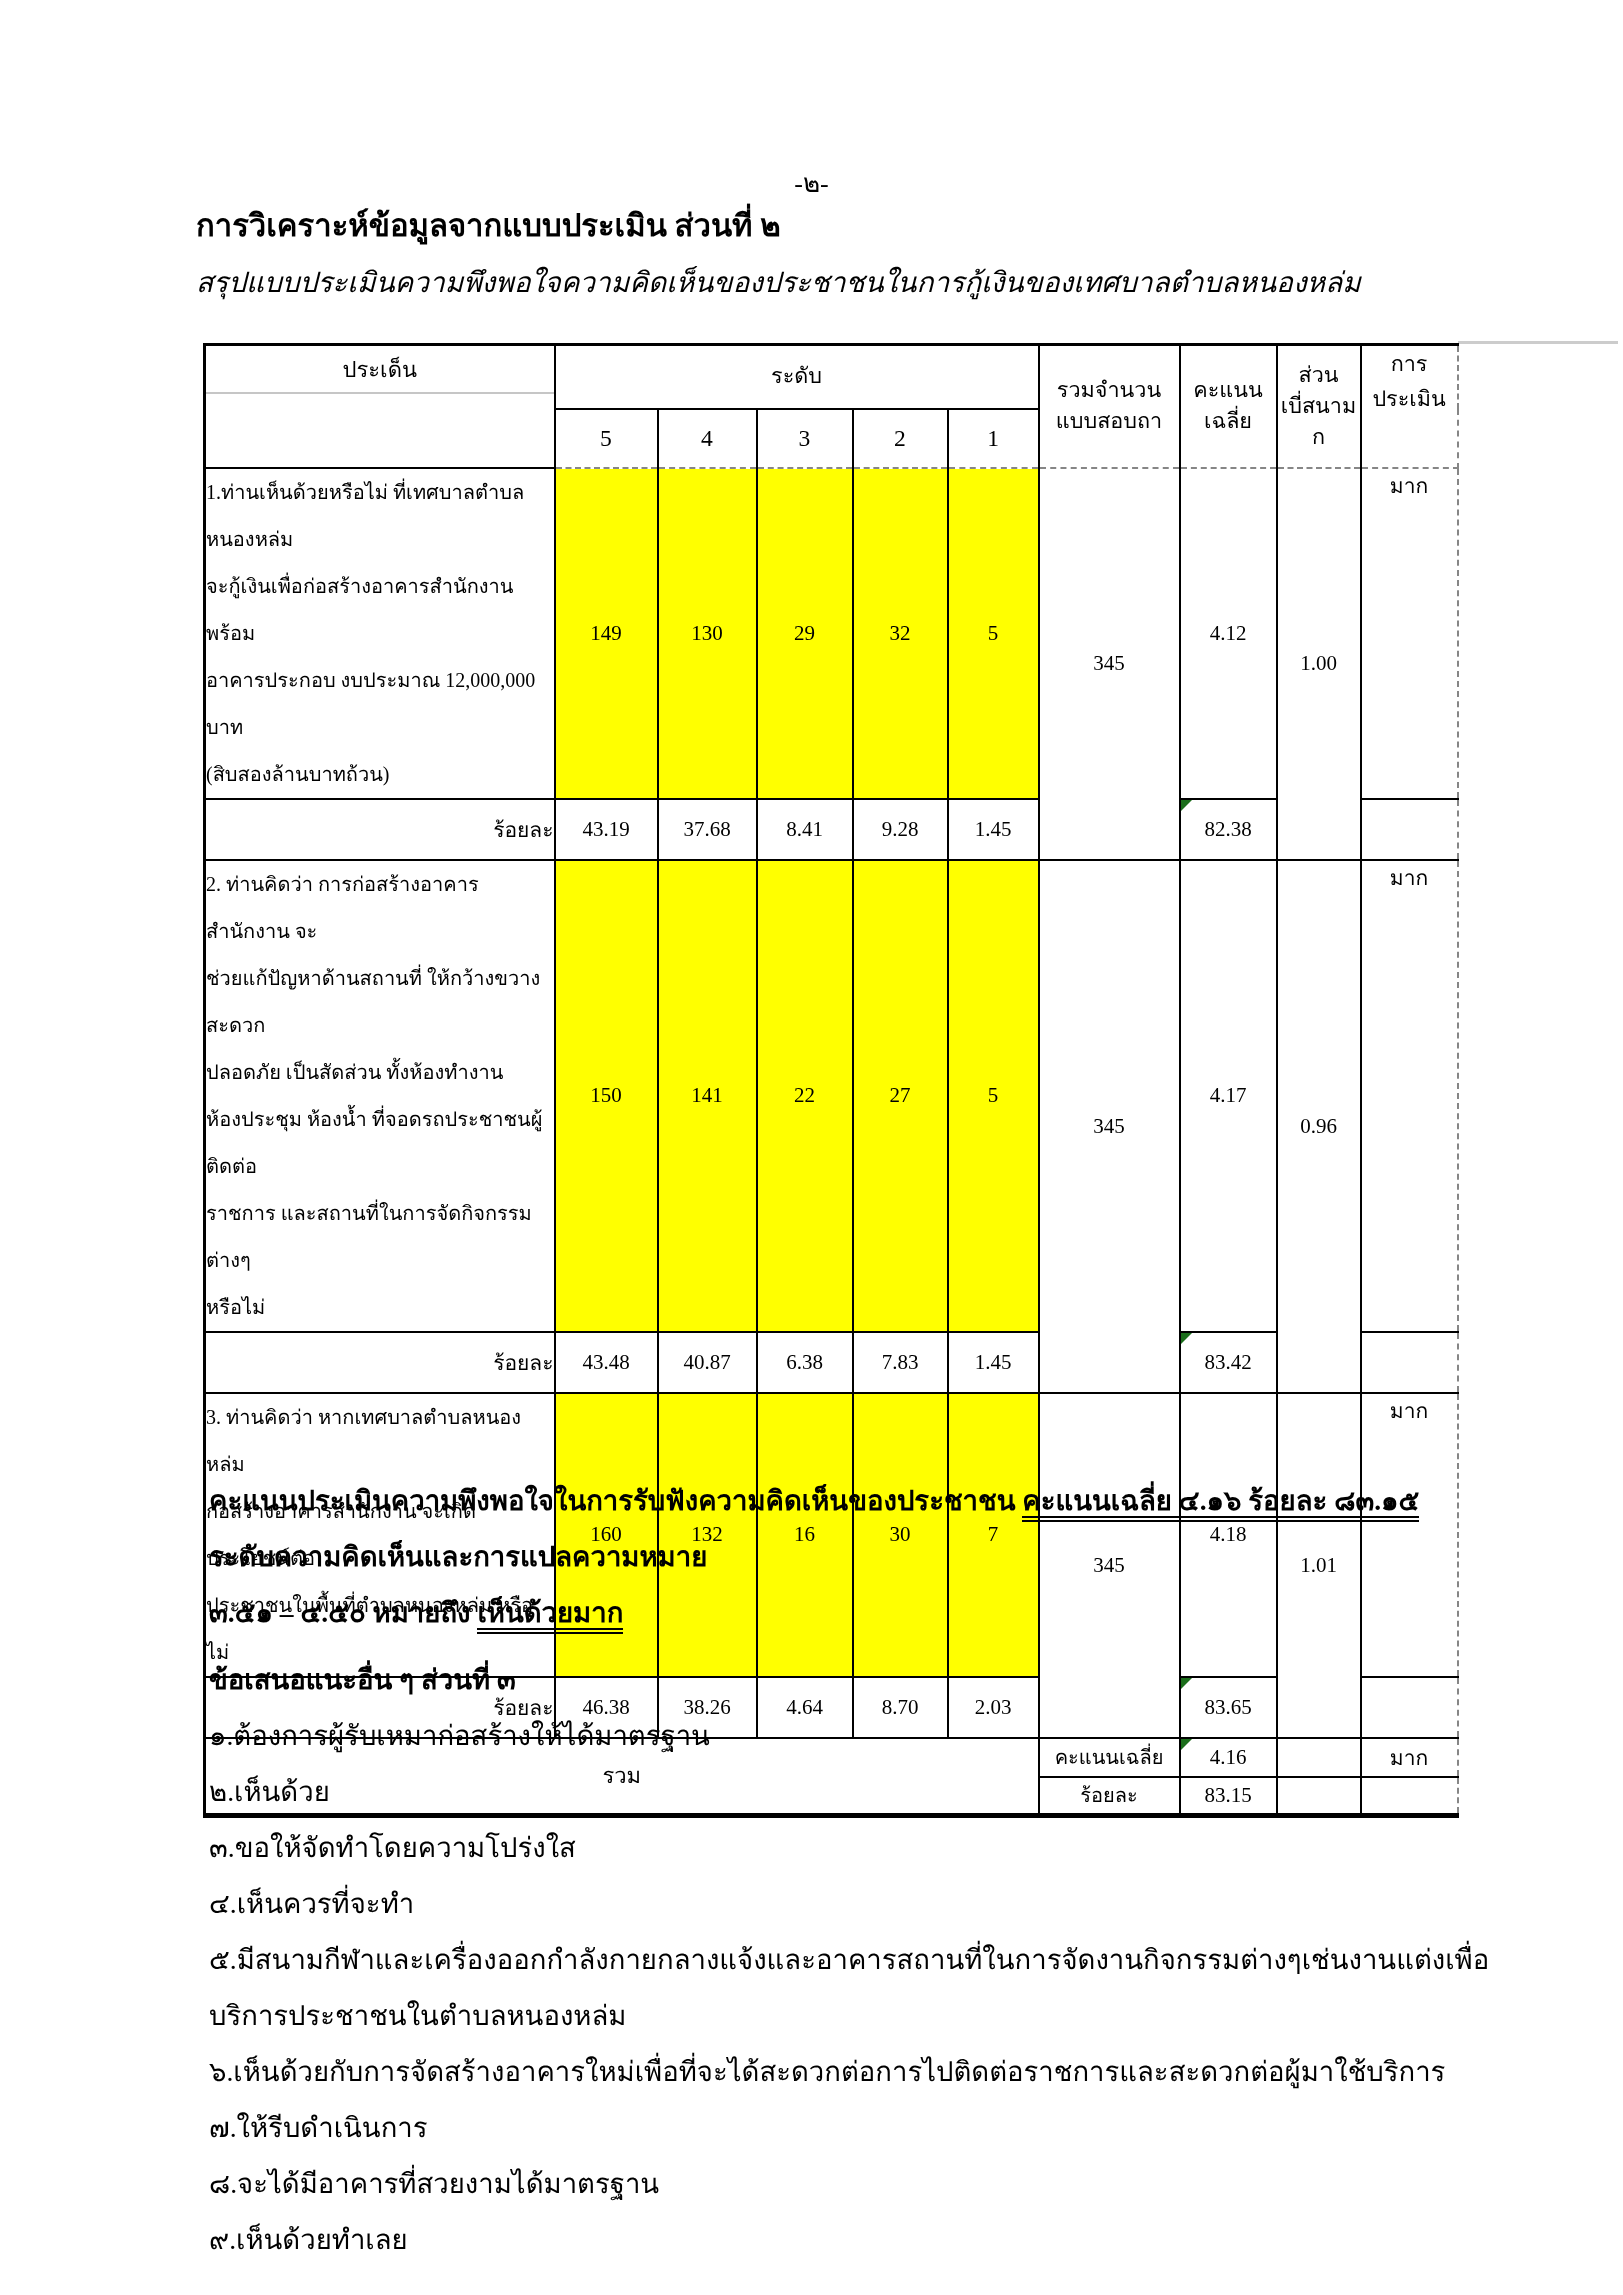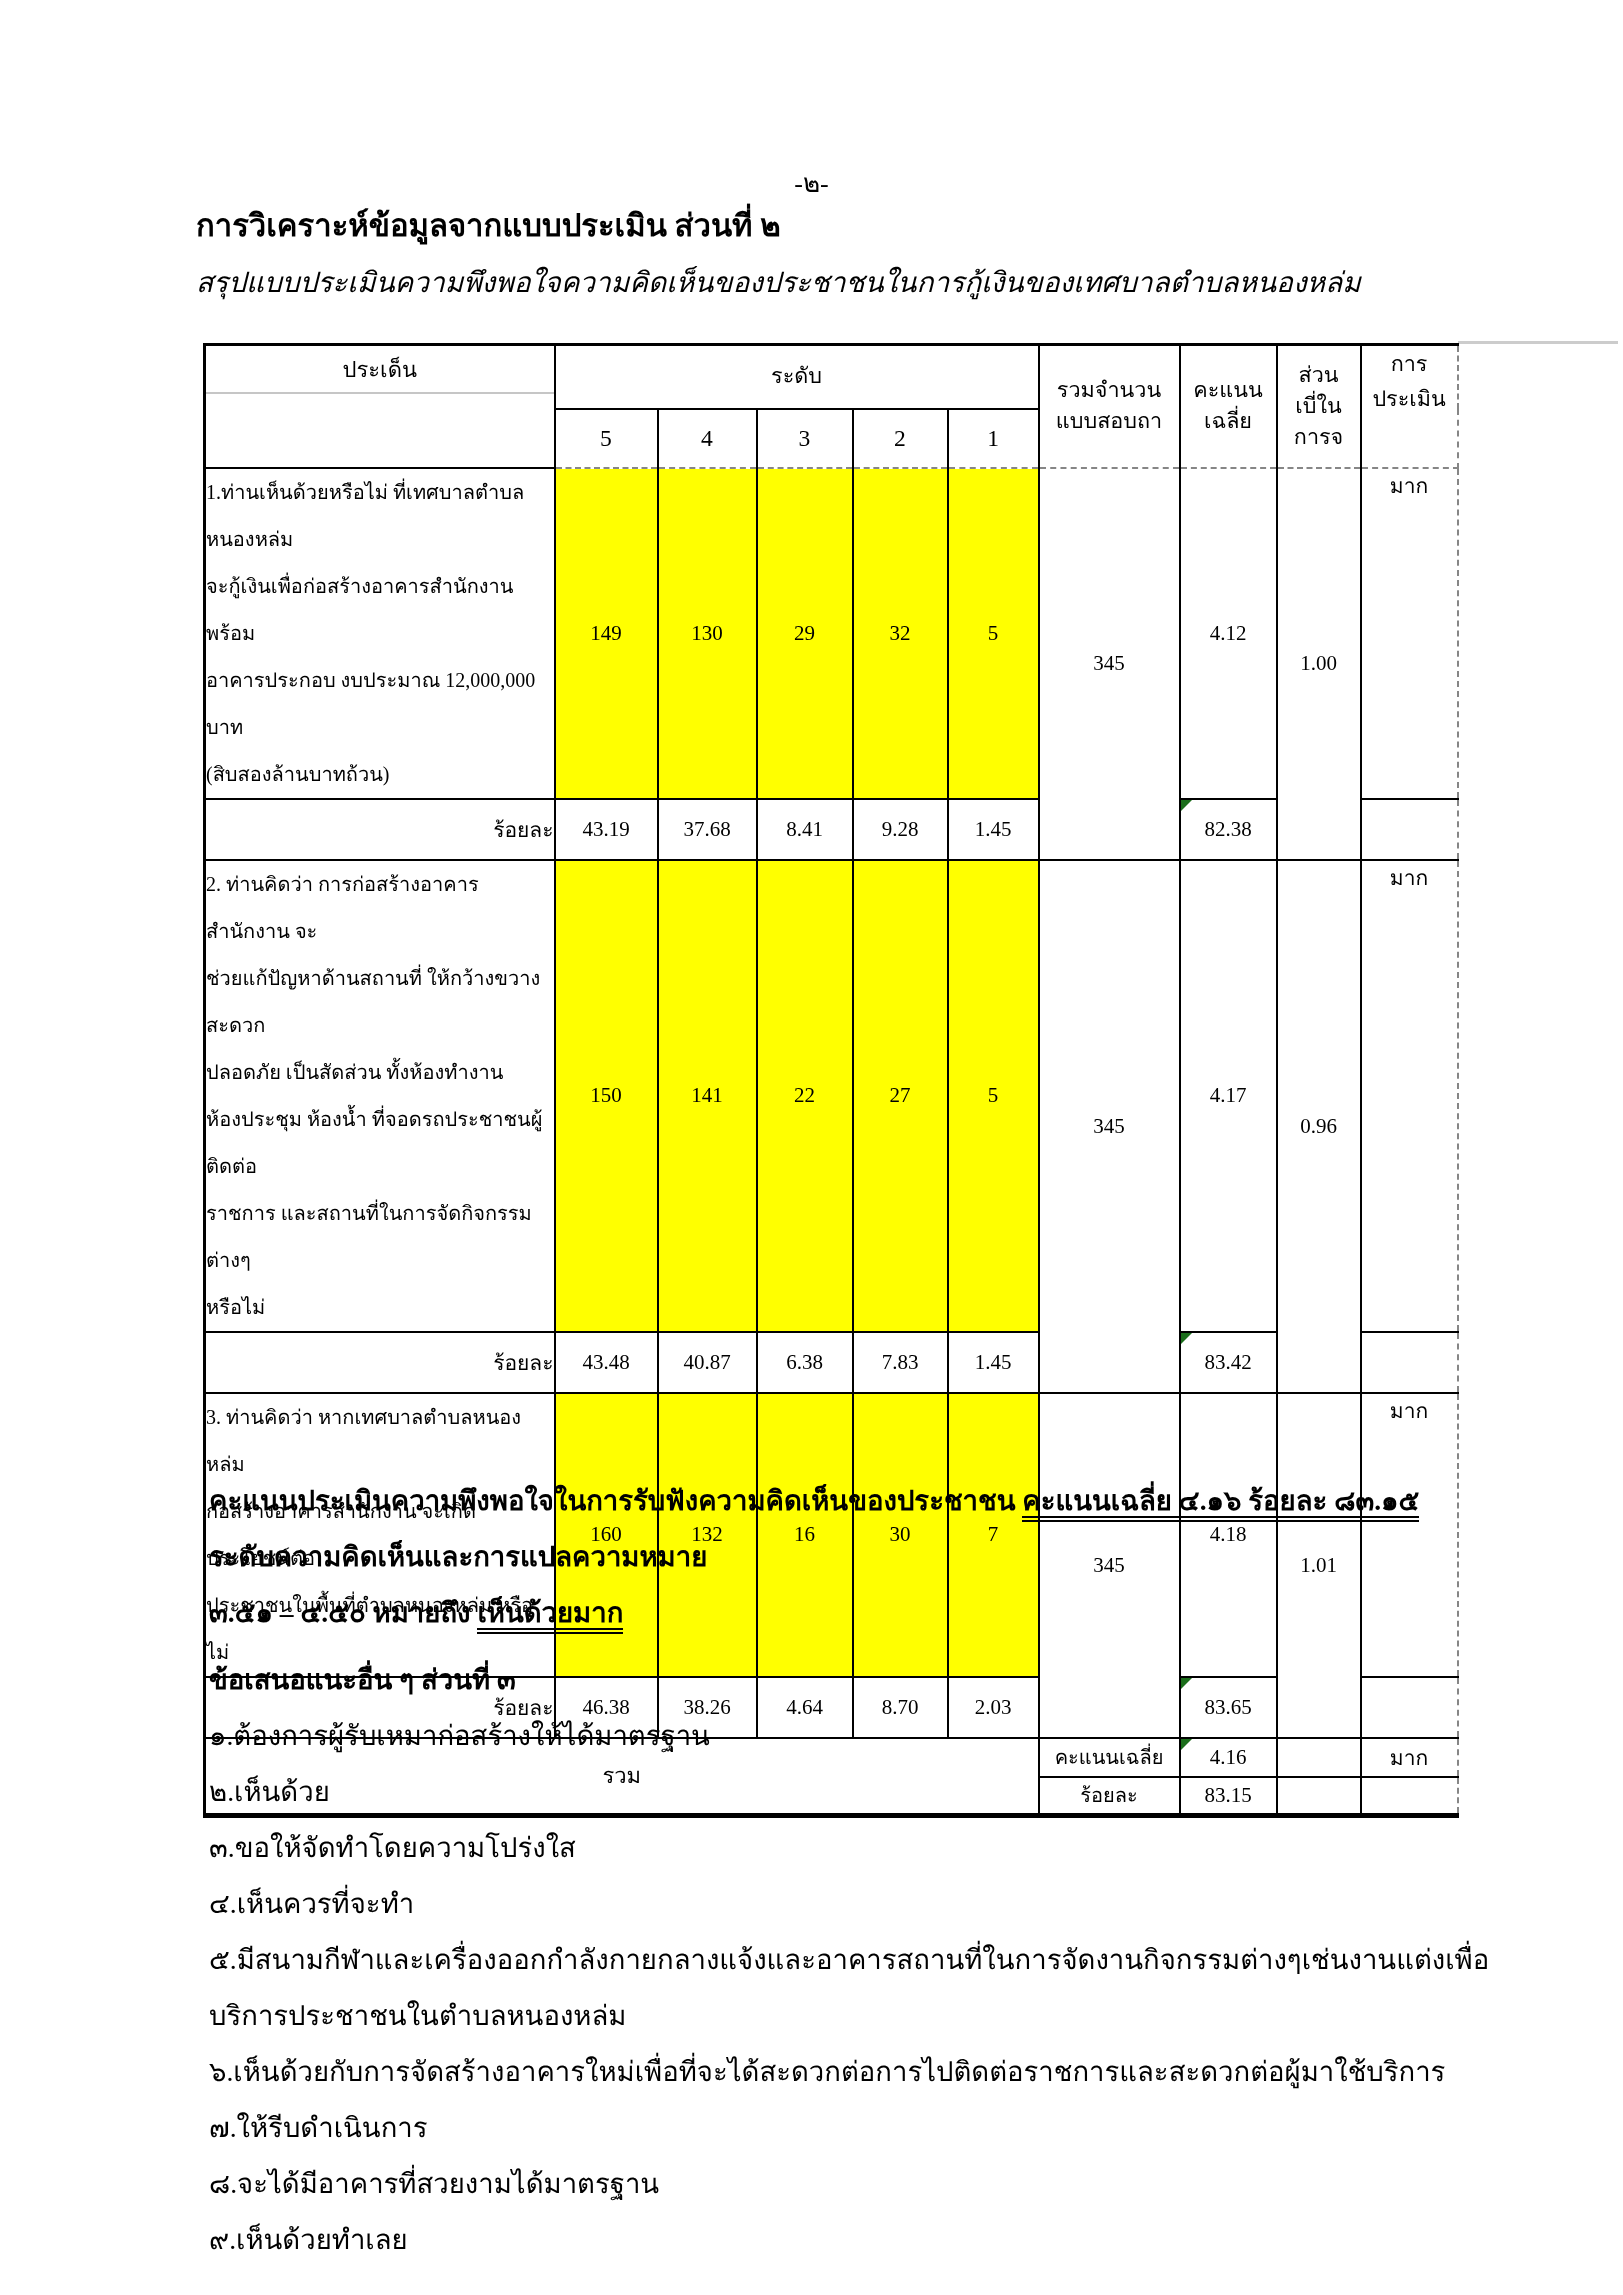--- a/index.html
+++ b/index.html
@@ -85,21 +85,21 @@
       <tr style="height:64px">
     <td class="bt bl" rowspan="2" style="vertical-align:top">
       <div class="issuewrap">ประเด็น</div>
     </td>
     <td class="bt hcell" colspan="5">ระดับ</td>
     <td class="bt hcell db" rowspan="2">รวมจำนวน
 แบบสอบถา</td>
     <td class="bt hcell db" rowspan="2">คะแนน
 เฉลี่ย</td>
     <td class="bt hcell db" rowspan="2">ส่วน
-เบี่ในการจ</td>
+เบี่สนามก</td>
     <td class="bt evalhead db dr" rowspan="2">การประเมิน</td>
   </tr>
 
   <tr style="height:59px">
     <td class="lvlnum db">5</td>
     <td class="lvlnum db">4</td>
     <td class="lvlnum db">3</td>
     <td class="lvlnum db">2</td>
     <td class="lvlnum db">1</td>
   </tr>

